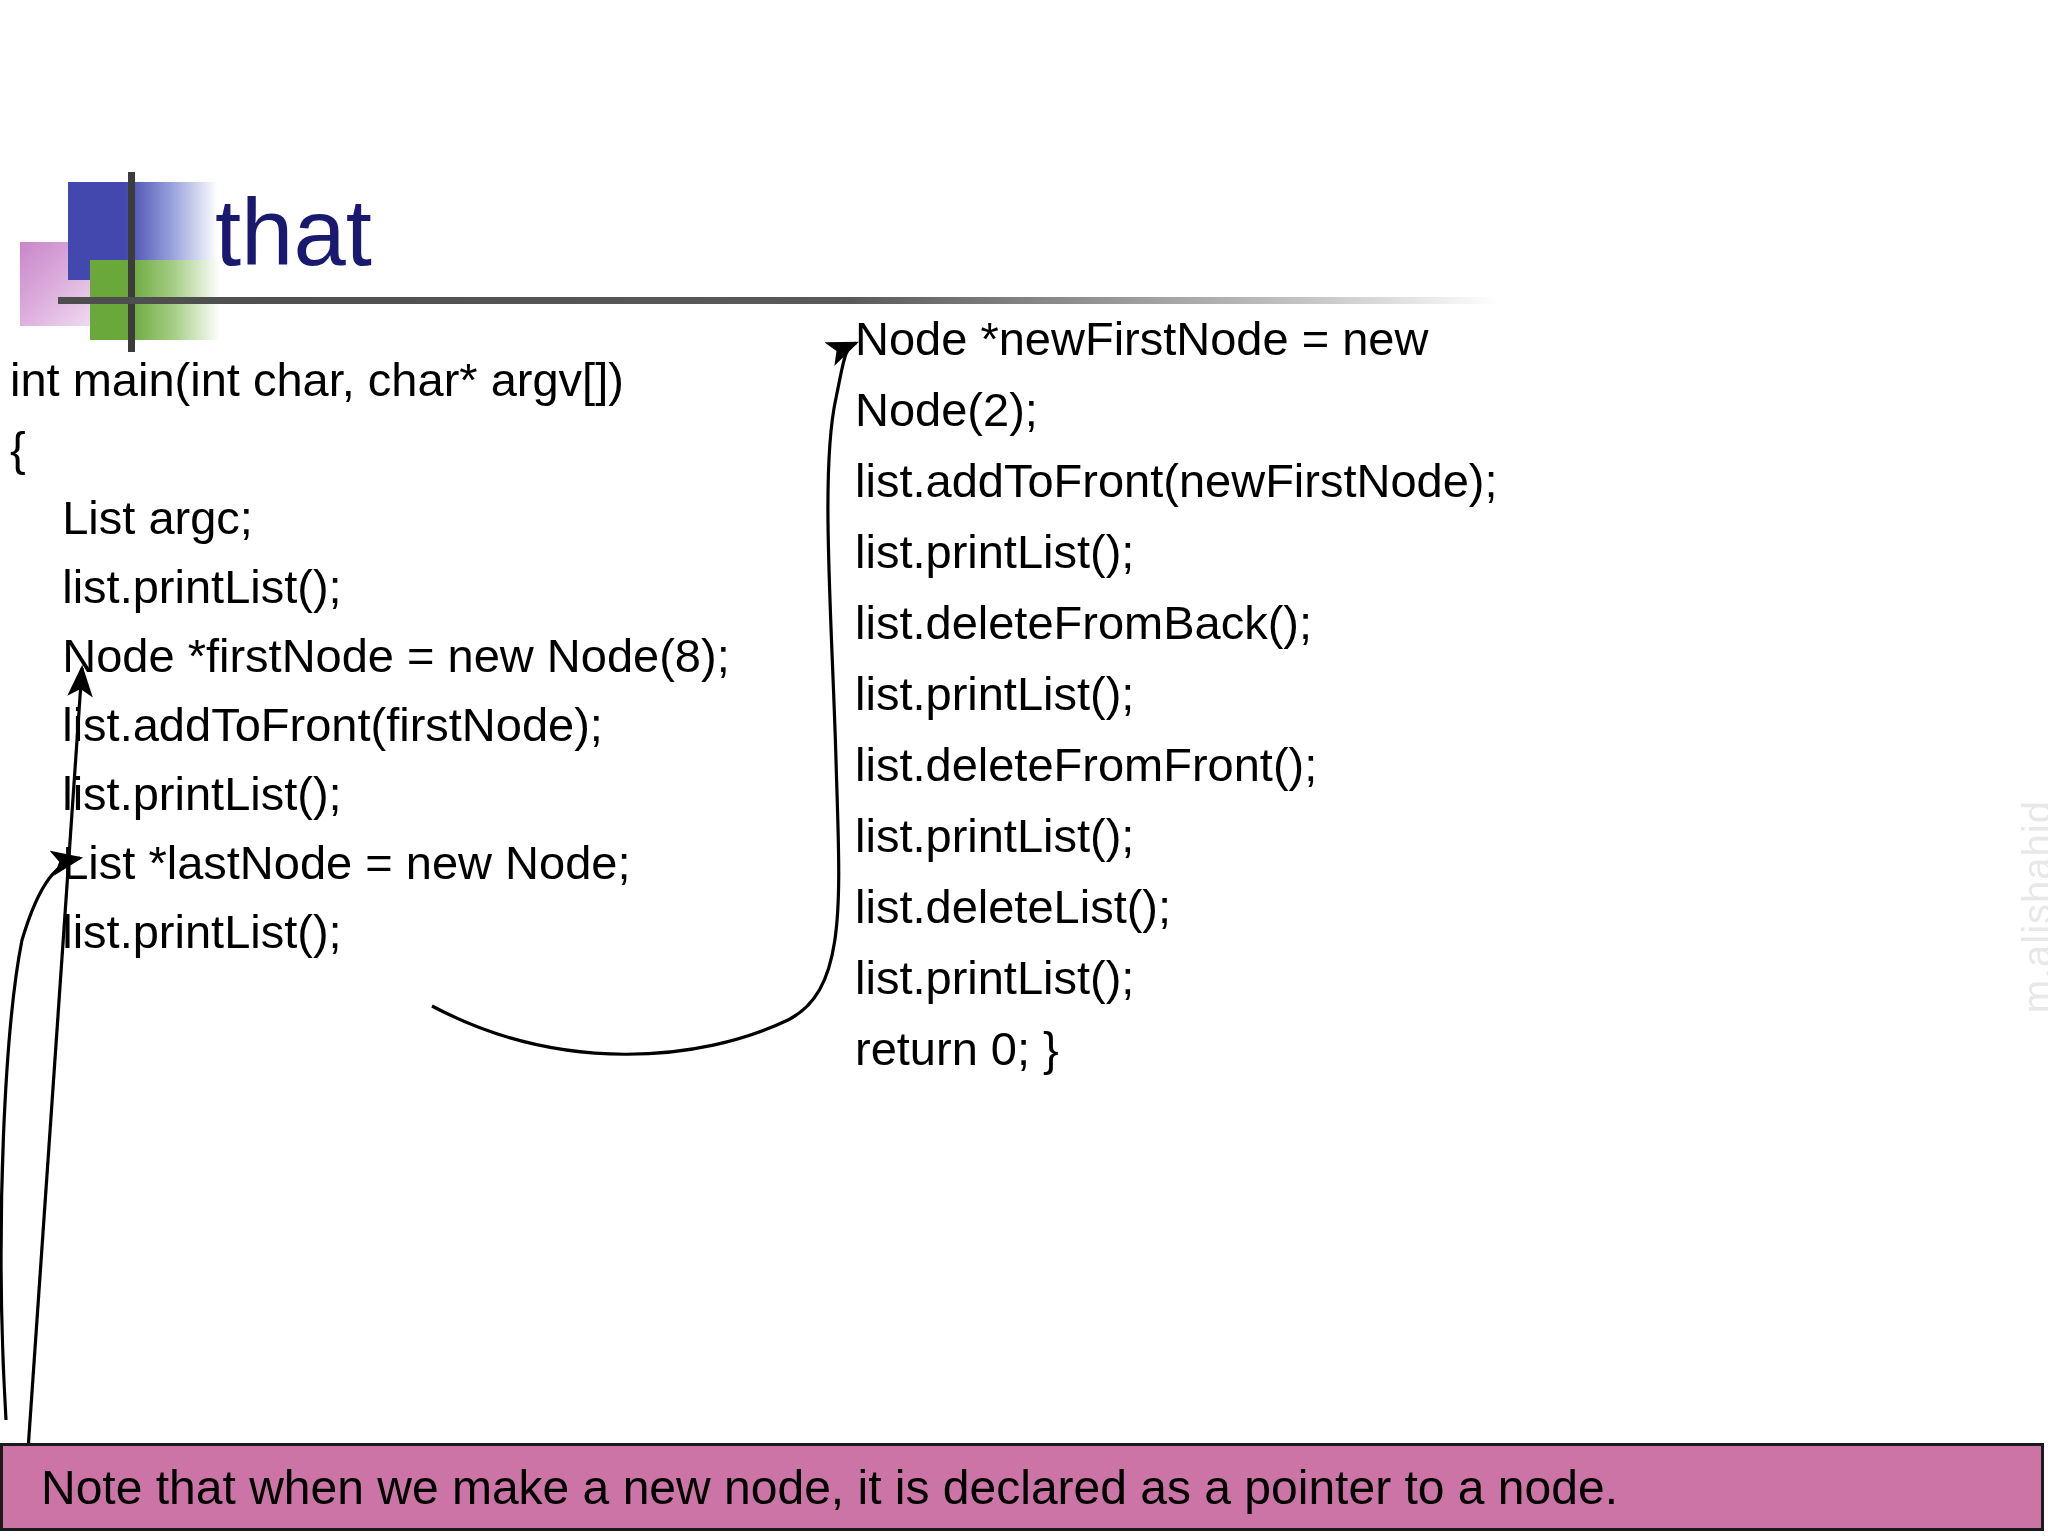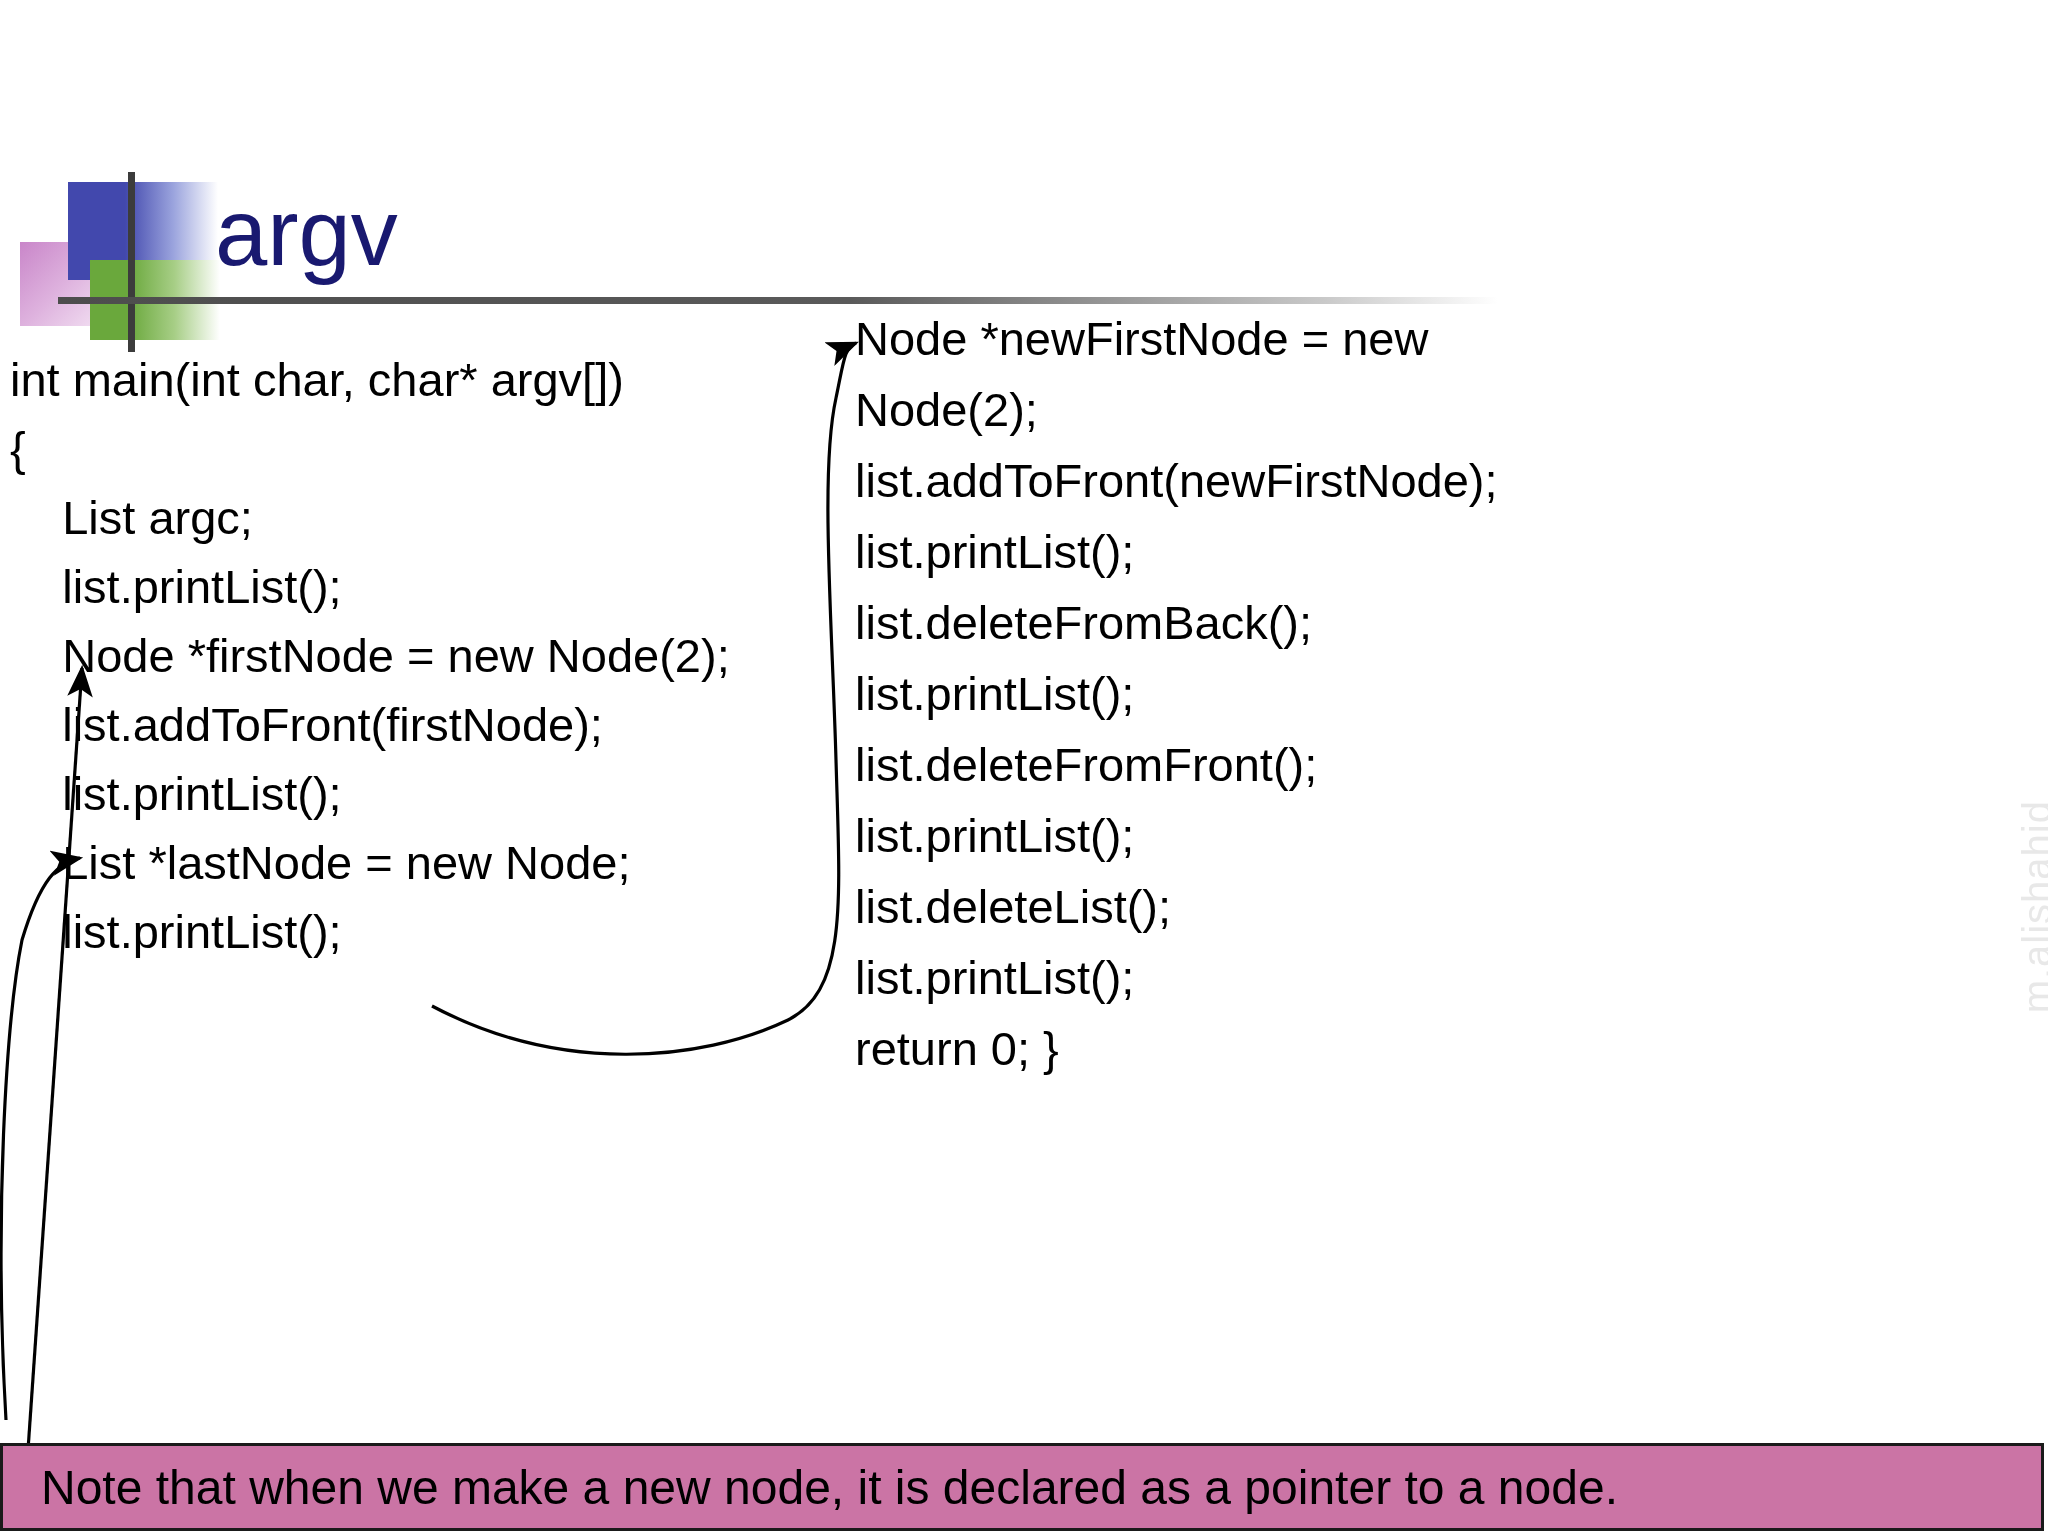--- a/index.html
+++ b/index.html
@@ -150,28 +150,28 @@
 <body>
 
 <div id="slide">
 
   <div class="deco-pink"></div>
   <div class="deco-blue"></div>
   <div class="deco-green"></div>
   <div class="deco-vline"></div>
   <div class="deco-hline"></div>
 
-  <div class="slide-title">argv</div>
+  <div class="slide-title">that</div>
 
   <div id="code-left" class="code-col">
     <div class="code-line">int main(int char, char* argv[])</div>
     <div class="code-line">{</div>
     <div class="code-line">    List argc;</div>
     <div class="code-line">    list.printList();</div>
-    <div class="code-line">    Node *firstNode = new Node(2);</div>
+    <div class="code-line">    Node *firstNode = new Node(8);</div>
     <div class="code-line">    list.addToFront(firstNode);</div>
     <div class="code-line">    list.printList();</div>
     <div class="code-line">    List *lastNode = new Node;</div>
     <div class="code-line">    list.printList();</div>
   </div>
 
   <div id="code-right" class="code-col">
     <div class="code-line">Node *newFirstNode = new</div>
     <div class="code-line">Node(2);</div>
     <div class="code-line">list.addToFront(newFirstNode);</div>

